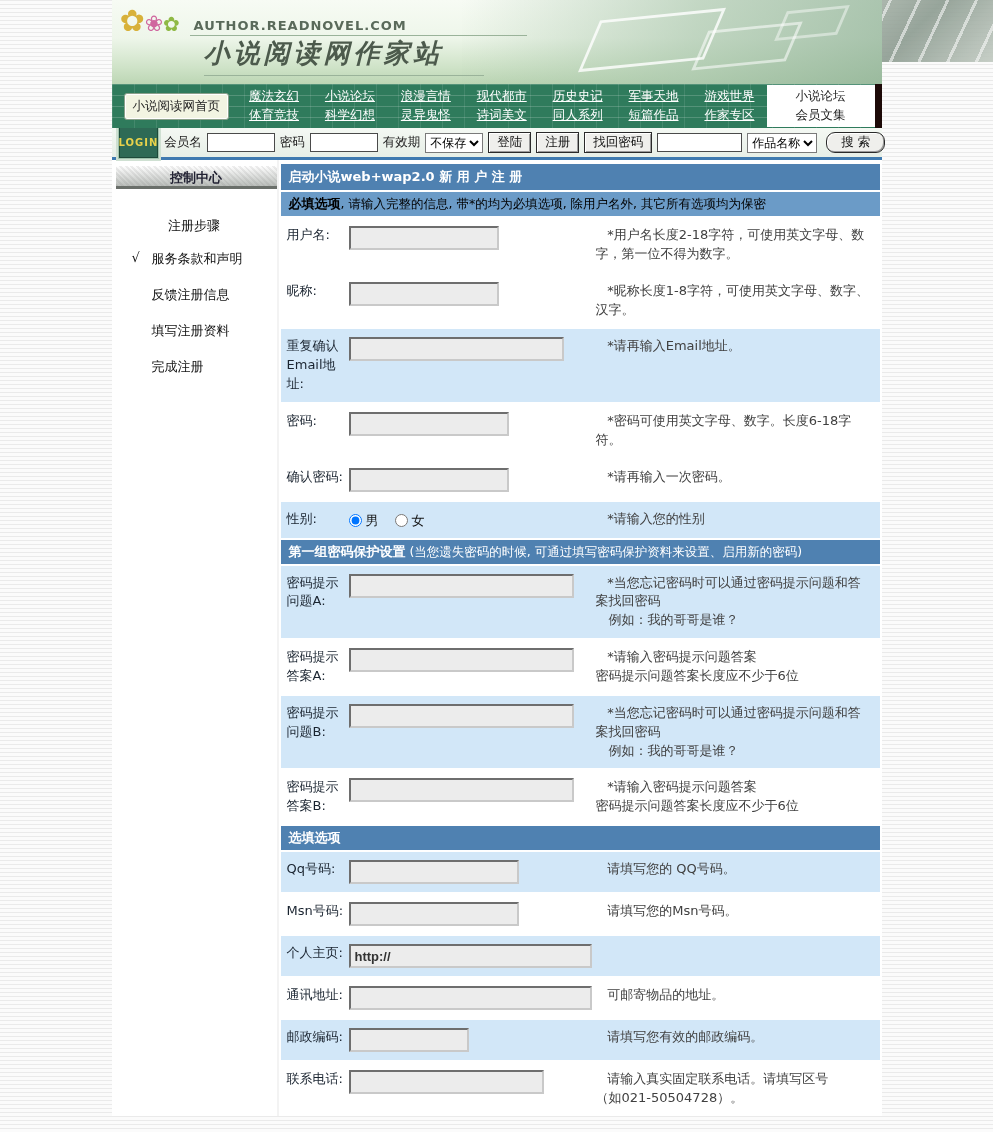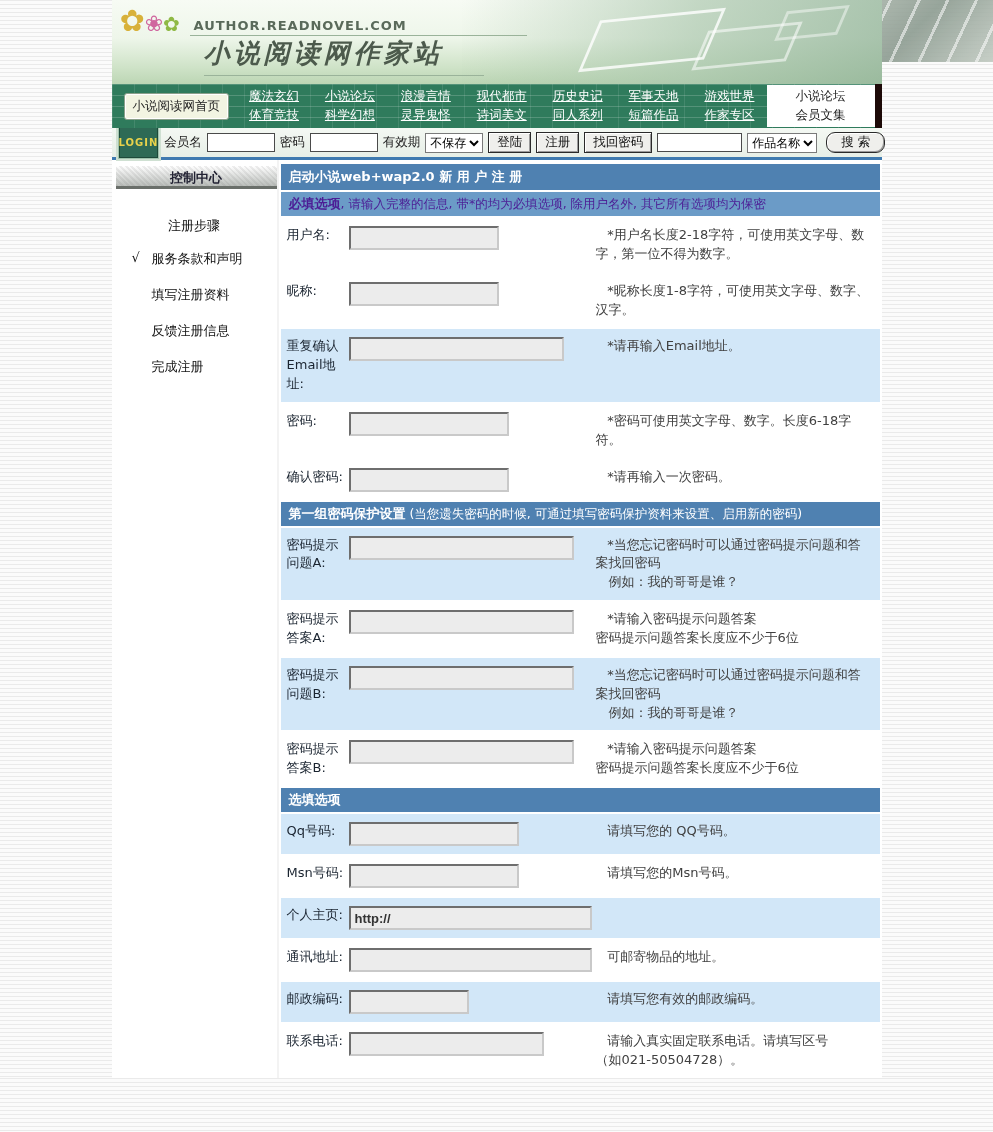--- a/index.html
+++ b/index.html
@@ -99,21 +99,21 @@
     border-bottom:3px solid #6a6f6a; margin:6px 0 0 4px;
   }
   .side-title{ text-align:center; margin-top:28px; font-size:13px; color:#111; }
   .side-items{ margin-top:6px; }
   .side-item{ position:relative; padding:9px 0 9px 40px; font-size:13px; color:#111; cursor:pointer; }
   .side-check{ position:absolute; left:20px; color:#111; }
 
   
   .formcol{ flex:1; padding:4px 2px 0 2px; }
   .ftitle{ background:#4f81b1; color:#fff; font-weight:bold; font-size:13px; padding:4px 8px; }
-  .fsub{ background:#6b9bc7; color:#4c1d95; font-size:12.5px; padding:3px 8px; margin-top:2px; }
+  .fsub{ background:#6b9bc7; color:#000000; font-size:12.5px; padding:3px 8px; margin-top:2px; }
   .fsub b{ font-size:13px; }
   .fsec{ background:#4f81b1; color:#fff; font-size:12.5px; padding:3px 8px; margin-top:2px; }
   .fsec b{ font-size:13px; }
   .frow{ display:flex; margin-top:2px; background:#fff; }
   .frow.shade{ background:#d2e7f8; }
   .fl{ width:66px; padding:8px 2px 8px 6px; font-size:13px; color:#1a2430; word-break:break-all; line-height:1.45; }
   .fi{ width:245px; padding:8px 0 8px 2px; display:flex; align-items:flex-start; }
   .fi input[type="text"]{
     height:24px; background:#ececec; border:2px solid; font-size:13px; padding:0 4px; color:#333;
     border-color:#6e6e6e #c9c9c9 #c9c9c9 #6e6e6e;
@@ -185,22 +185,22 @@
     <select><option>作品名称</option></select>
     <button class="btn-classic search-btn">搜  索</button>
   </div>
 
   <div class="content">
     <div class="sidebar">
       <div class="side-head">控制中心</div>
       <div class="side-title">注册步骤</div>
       <div class="side-items" id="side-items">
           <div class="side-item"><span class="side-check">√</span><span>服务条款和声明</span></div>
+          <div class="side-item"><span>反馈注册信息</span></div>
           <div class="side-item"><span>填写注册资料</span></div>
-          <div class="side-item"><span>反馈注册信息</span></div>
           <div class="side-item"><span>完成注册</span></div>
         </div>
     </div>
 
     <div class="formcol">
       <div class="ftitle">启动小说web+wap2.0 新 用 户 注 册</div>
       <div class="fsub"><b>必填选项</b><span>, 请输入完整的信息, 带*的均为必填选项, 除用户名外, 其它所有选项均为保密</span></div>
       <div id="form-body">
           <div class="frow">
             <div class="fl">用户名:</div>
@@ -230,20 +230,36 @@
             </div>
             <div class="fn">*密码可使用英文字母、数字。长度6-18字符。</div>
           </div>
           <div class="frow">
             <div class="fl">确认密码:</div>
             <div class="fi">
               <input type="text" style="width: 160px;">
             </div>
             <div class="fn">*请再输入一次密码。</div>
           </div>
+          <div class="frow shade">
+            <div class="fl">性别:</div>
+            <div class="fi">
+              <div class="radios">
+                <label>
+                  <input type="radio" name="gender" checked="" style="">
+                  <span>男</span>
+                </label>
+                <label>
+                  <input type="radio" name="gender" style="">
+                  <span>女</span>
+                </label>
+              </div>
+            </div>
+            <div class="fn">*请输入您的性别</div>
+          </div>
           <div class="fsec"><b>第一组密码保护设置</b><span> (当您遗失密码的时候, 可通过填写密码保护资料来设置、启用新的密码)</span></div>
           <div class="frow shade">
             <div class="fl">密码提示问题A:</div>
             <div class="fi">
               <input type="text" style="width: 225px;">
             </div>
             <div class="fn">*当您忘记密码时可以通过密码提示问题和答案找回密码
 　例如：我的哥哥是谁？</div>
           </div>
           <div class="frow">

